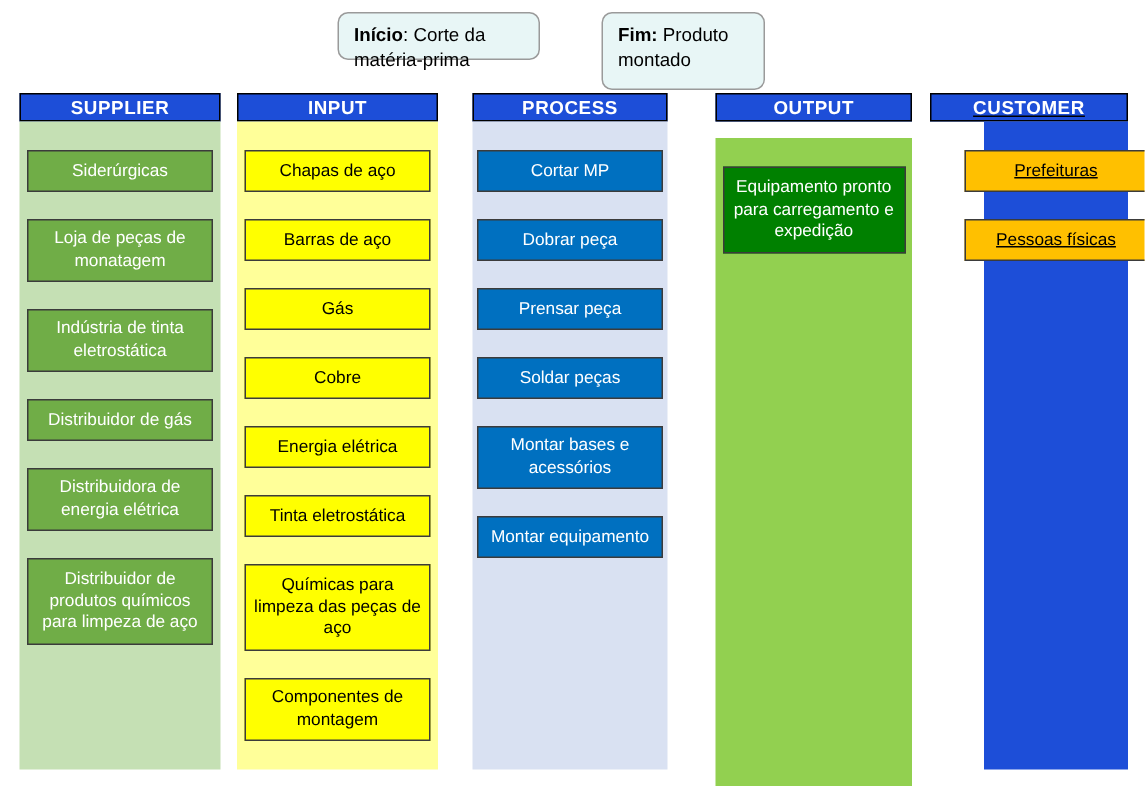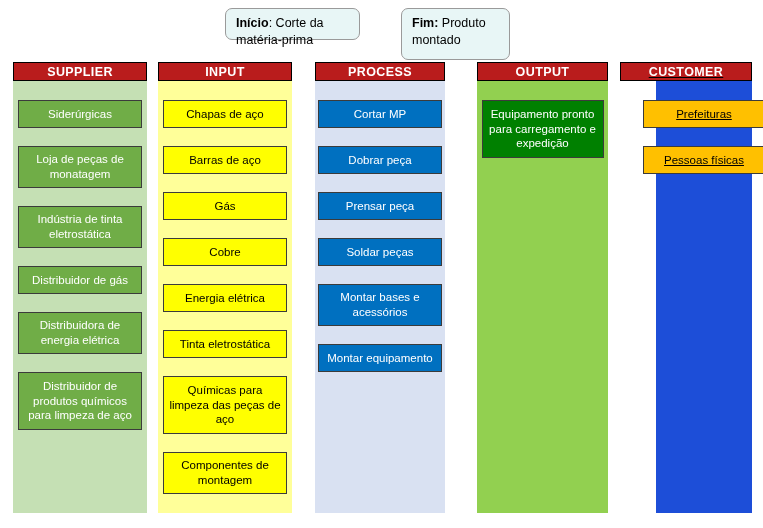--- a/index.html
+++ b/index.html
@@ -34,21 +34,21 @@
 
   
   .column {
     position: absolute;
     top: 62px;
     box-sizing: border-box;
   }
   .col-header {
     box-sizing: border-box;
     height: 19px;
-    background: #b91c1c;
+    background: #1d4ed8;
     color: #ffffff;
     font-size: 12.5px;
     font-weight: bold;
     letter-spacing: 0.4px;
     display: flex;
     align-items: center;
     justify-content: center;
     border: 1px solid #000;
   }
   .col-body {
@@ -84,21 +84,21 @@
   #col-input .col-body { background: #FFFF99; }
   #col-input .item { background: #FFFF00; color: #000000; }
 
   
   #col-process { left: 315px; width: 130px; }
   #col-process .col-body { background: #D9E1F2; }
   #col-process .item { background: #0070C0; color: #ffffff; }
 
   
   #col-output { left: 477px; width: 131px; border-radius: 27px; }
-  #col-output .col-body { background: #92D050; }
+  #col-output .col-body { background: #92D050; margin-top: 11px; }
   #col-output .item { background: #008000; color: #ffffff; width: 122px; }
 
   
   #col-customer { left: 620px; width: 132px; text-decoration: underline; }
   #col-customer .col-body { background: #1d4ed8; margin-left: 36px; }
   #col-customer .item { background: #FFC000; color: #000000; width: 122px; }
 
   .h-28 { height: 28px; }
   .h-42 { height: 42px; }
   .h-58 { height: 58px; }

